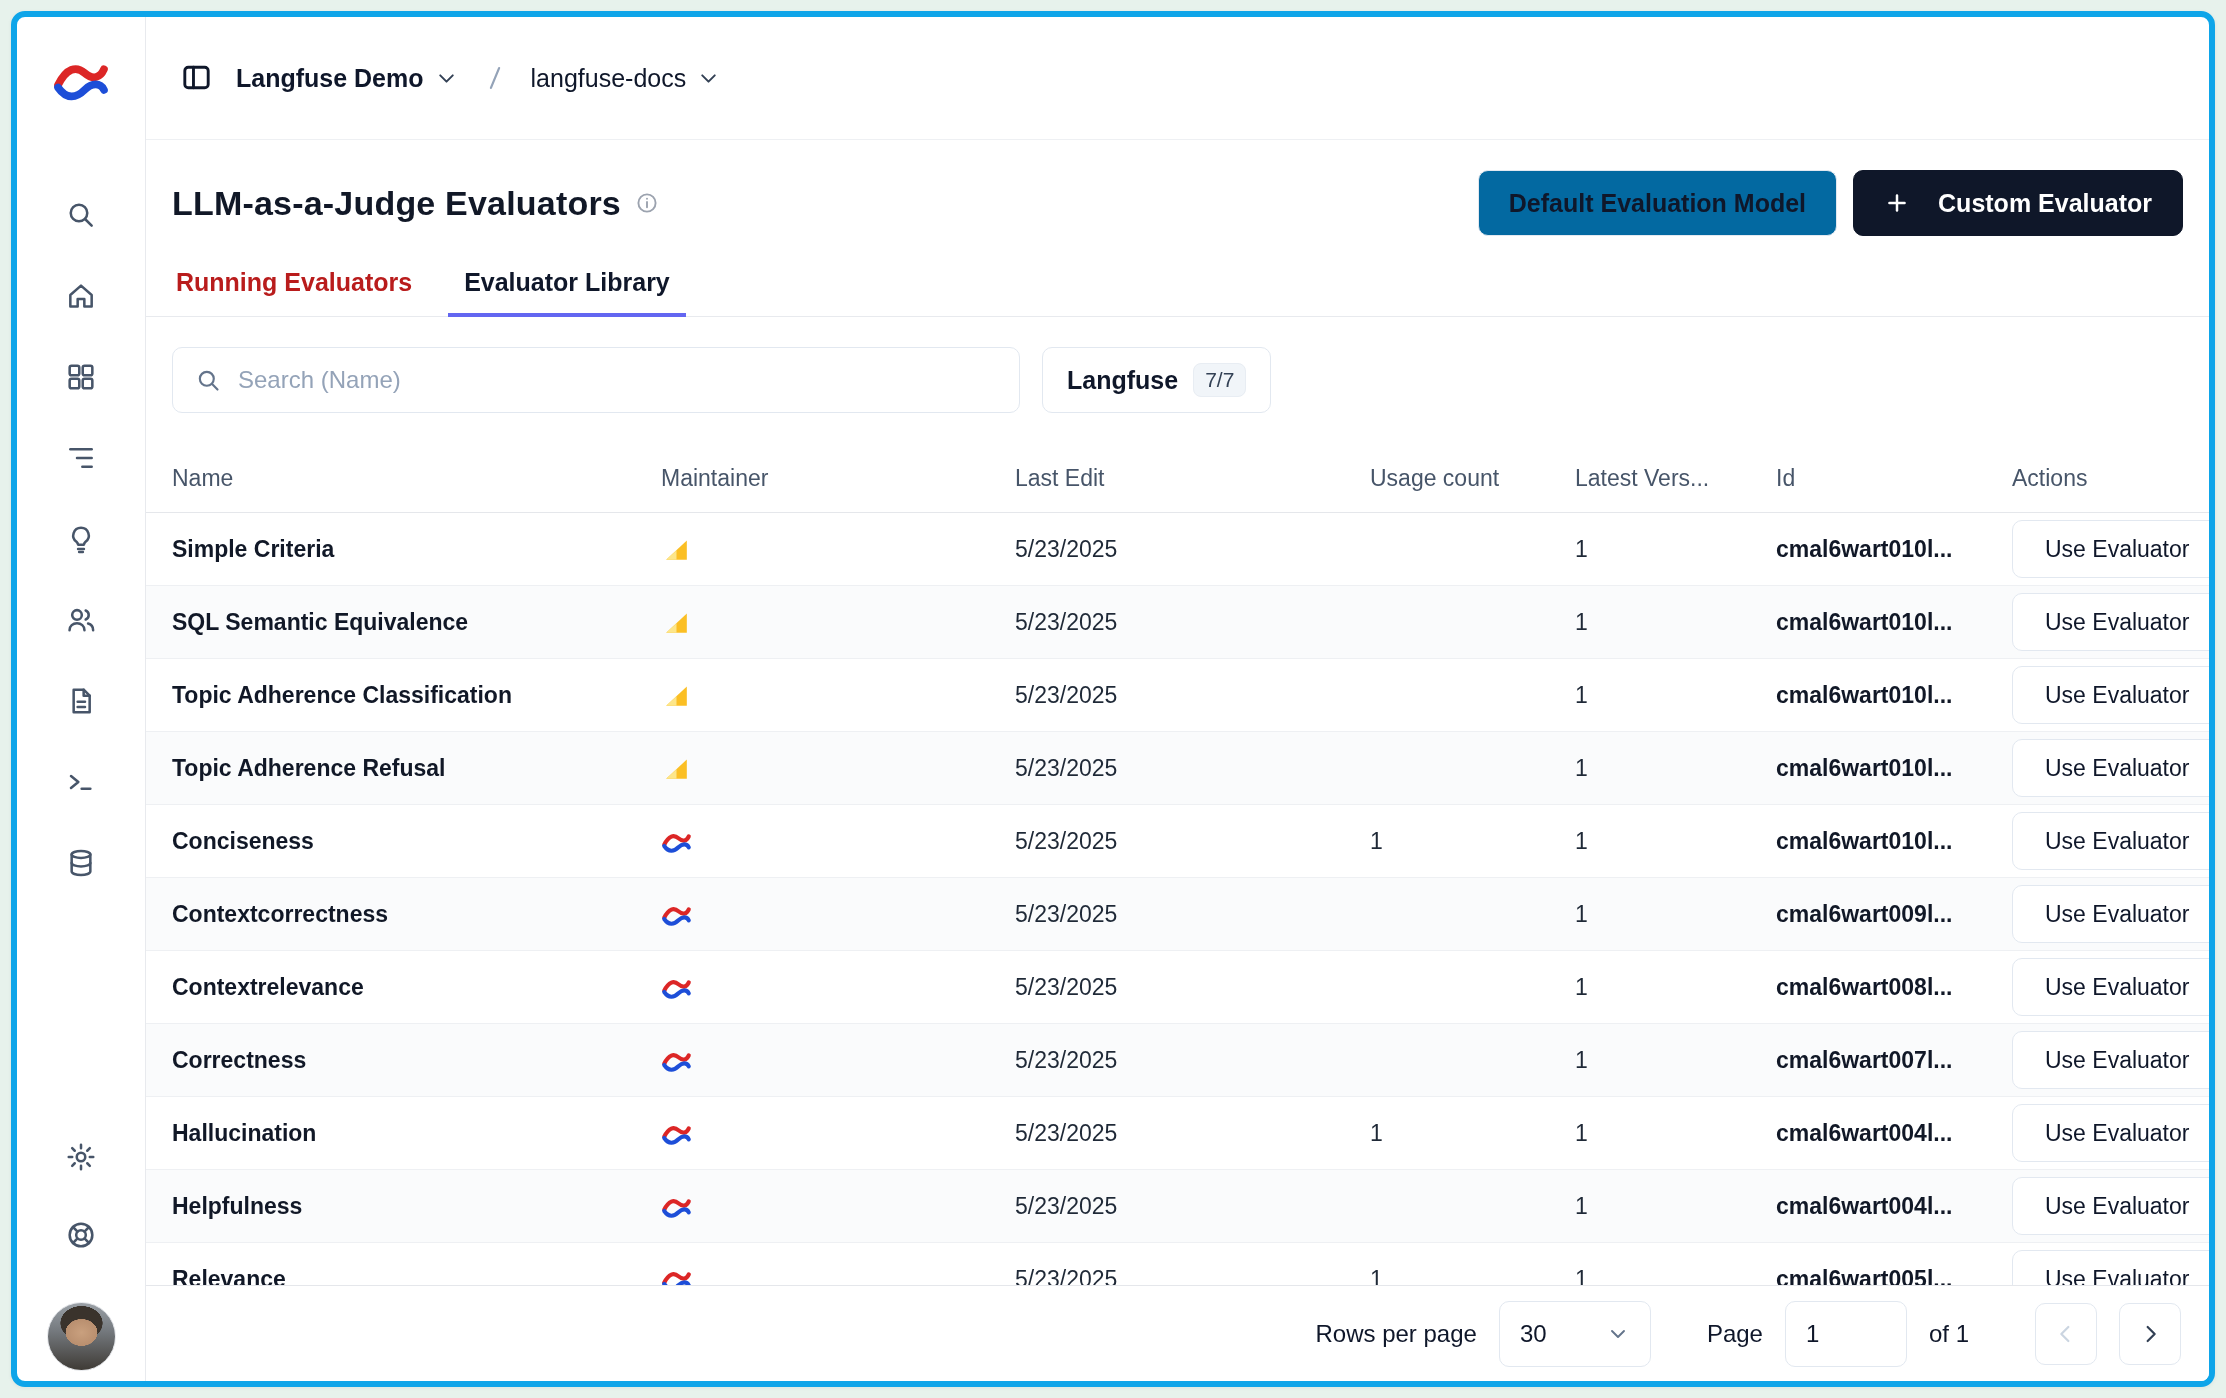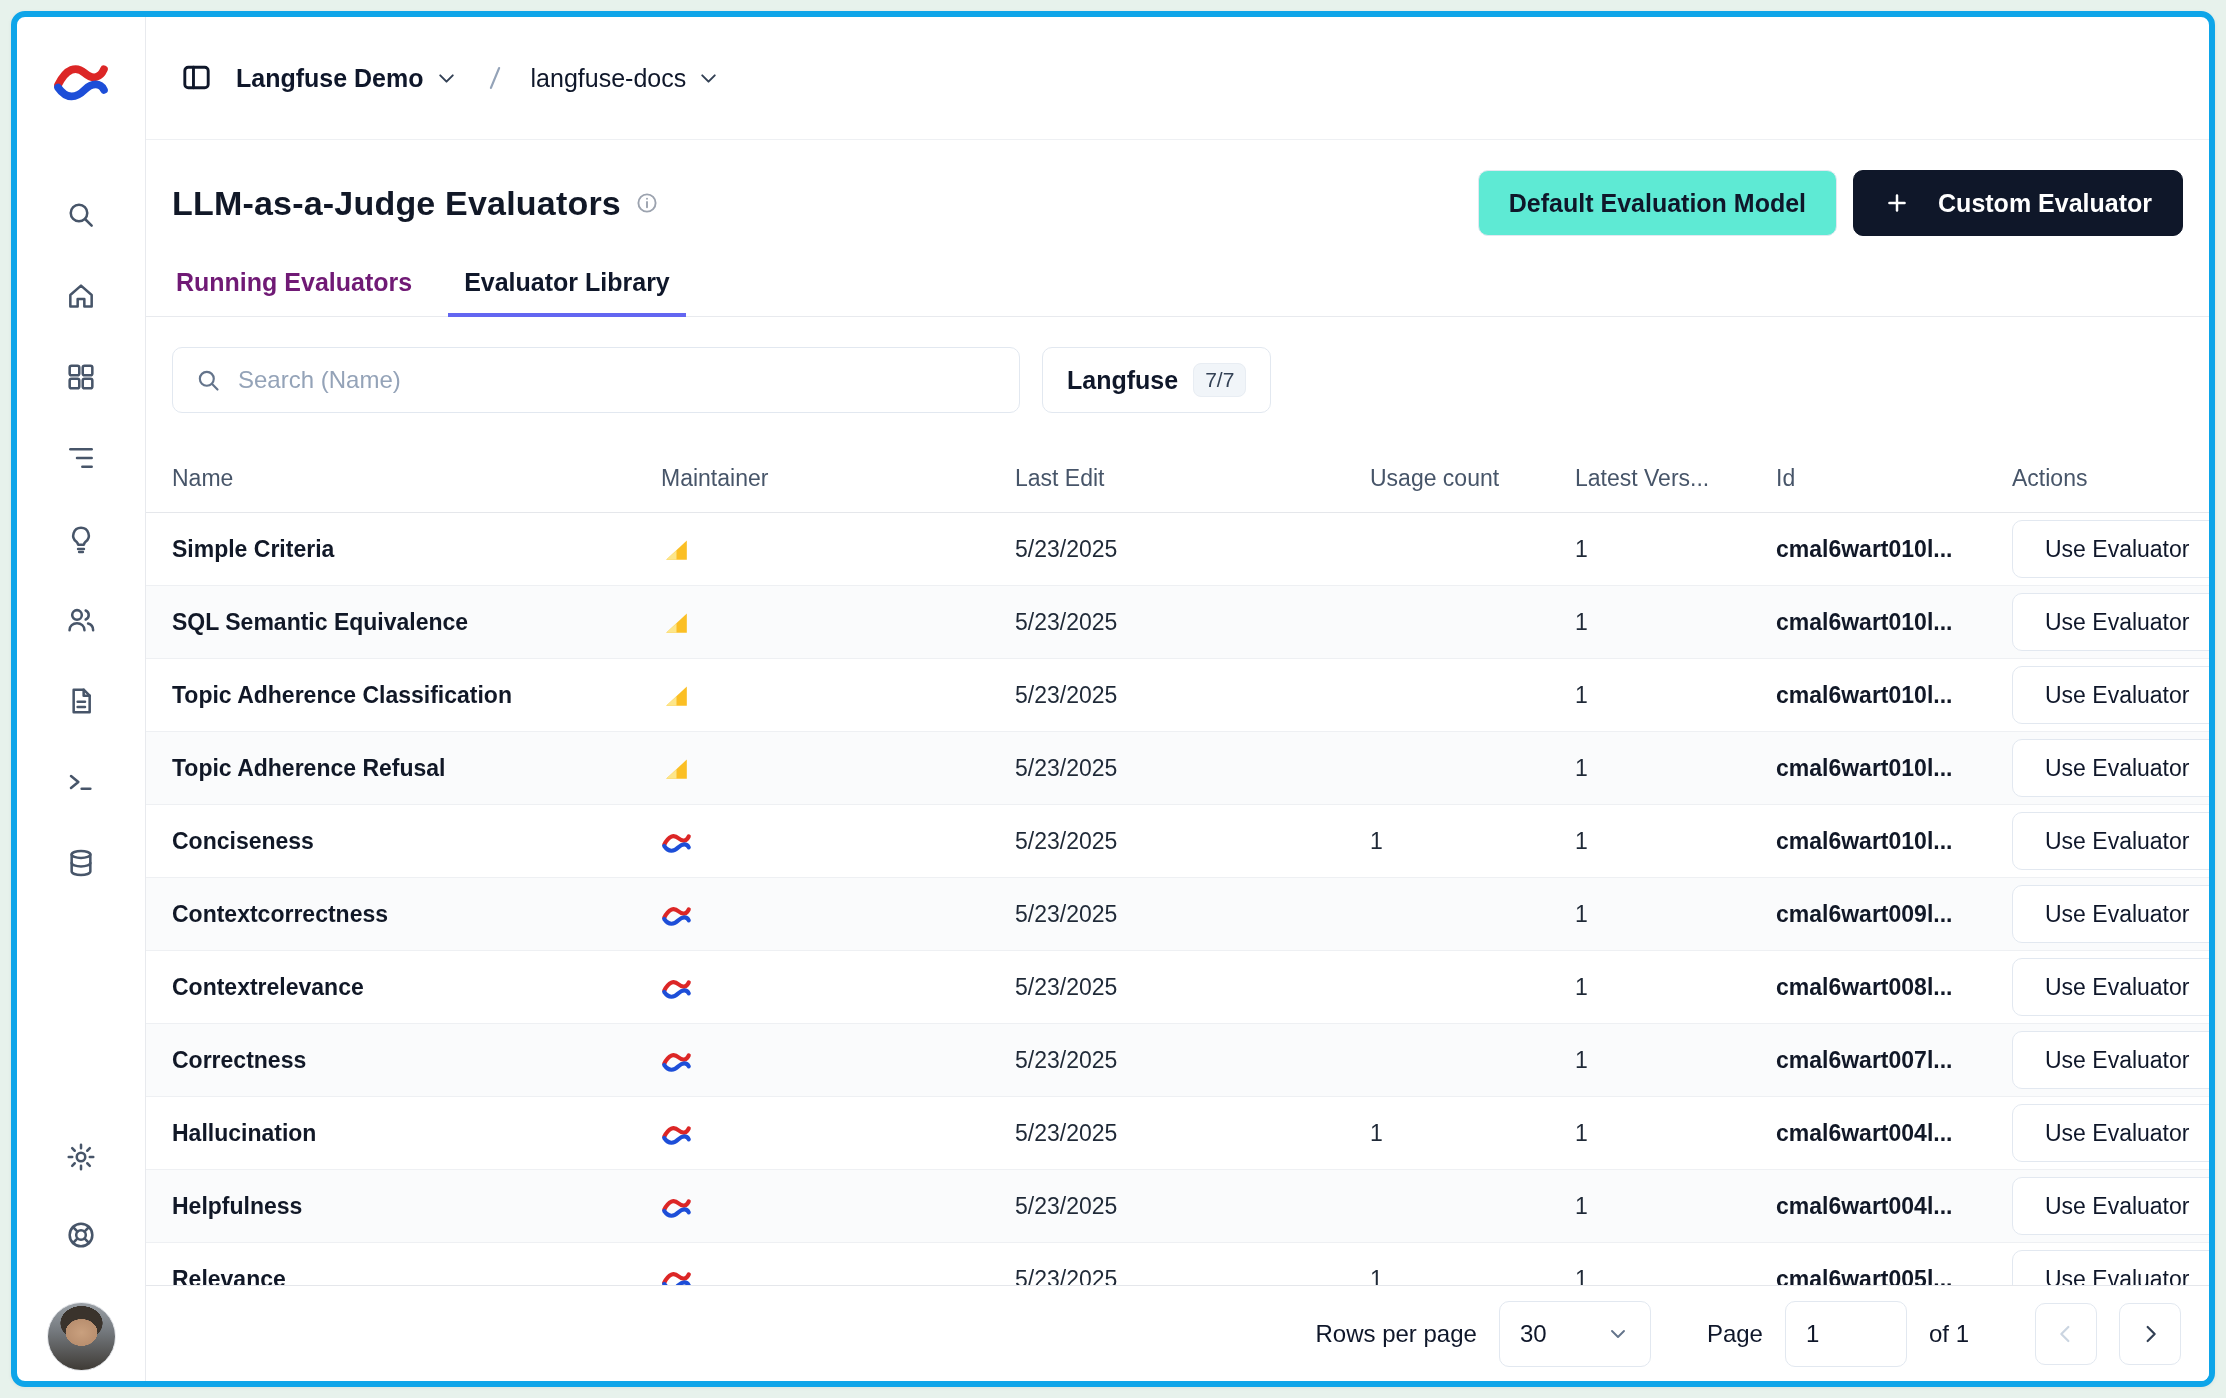--- a/index.html
+++ b/index.html
@@ -48,35 +48,35 @@
   .crumb-label { font-size:25px; font-weight:600; color:#0f172a; }
   .crumb-label.resource { font-weight:500; }
   .chev { width:25px; height:25px; color:#334155; }
   .slash { width:28px; height:28px; color:#94a3b8; }
   
   .header-row { display:flex; align-items:center; padding:0 26px; margin-top:30px; height:66px; flex-shrink:0; }
   .page-title { font-size:34px; font-weight:700; color:#111827; letter-spacing:.2px; }
   .info-btn { width:24px; height:24px; color:#9ca3af; margin-left:14px; cursor:pointer; }
   .header-actions { margin-left:auto; display:flex; gap:16px; align-items:center; }
   .btn-outline {
-    height:66px; padding:0 30px; background:#5eead4; border:1px solid #e2e8f0; border-radius:10px;
+    height:66px; padding:0 30px; background:#0369a1; border:1px solid #e2e8f0; border-radius:10px;
     font-size:25px; font-weight:600; color:#0f172a; cursor:pointer;
     font-family:"Liberation Sans", sans-serif;
   }
   .btn-dark {
     height:66px; padding:0 30px; background:#0f1729; border:1px solid #0f1729; border-radius:10px;
     font-size:25px; font-weight:600; color:#ffffff; cursor:pointer;
     display:flex; align-items:center; gap:28px;
     font-family:"Liberation Sans", sans-serif;
   }
   .btn-dark svg { width:26px; height:26px; stroke-width:2.3; }
   
   .tabs { display:flex; gap:20px; padding:0 14px; margin-top:32px; border-bottom:1px solid #e8eaee; flex-shrink:0; }
   .tab {
-    padding:0 16px 16px 16px; font-size:25px; font-weight:600; color:#701a75;
+    padding:0 16px 16px 16px; font-size:25px; font-weight:600; color:#b91c1c;
     border-bottom:4px solid transparent; margin-bottom:-1px; cursor:pointer; white-space:nowrap;
   }
   .tab.active { color:#0f172a; border-bottom-color:#6366f1; }
   
   .toolbar { display:flex; align-items:center; gap:22px; padding:0 26px; margin-top:30px; flex-shrink:0; }
   .search-box {
     width:848px; height:66px; border:1px solid #e2e8f0; border-radius:10px;
     display:flex; align-items:center; gap:16px; padding:0 22px; background:#fff;
   }
   .search-box svg { width:27px; height:27px; color:#64748b; flex-shrink:0; }

